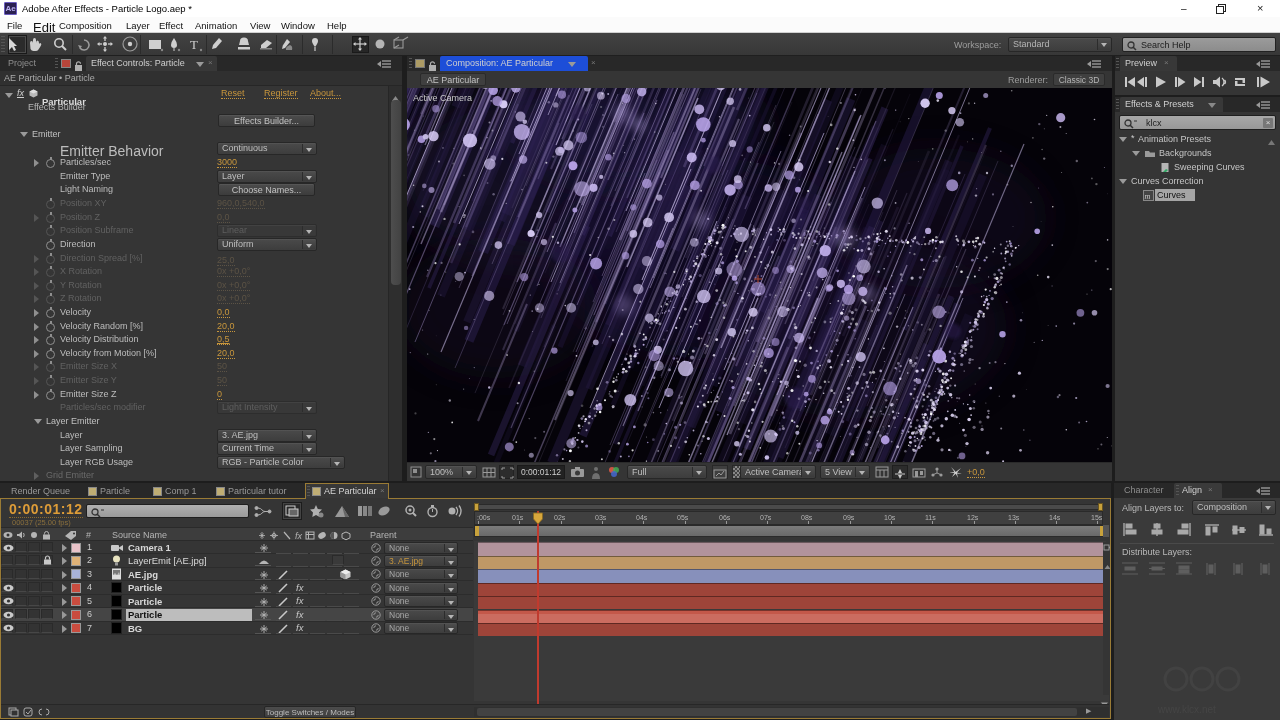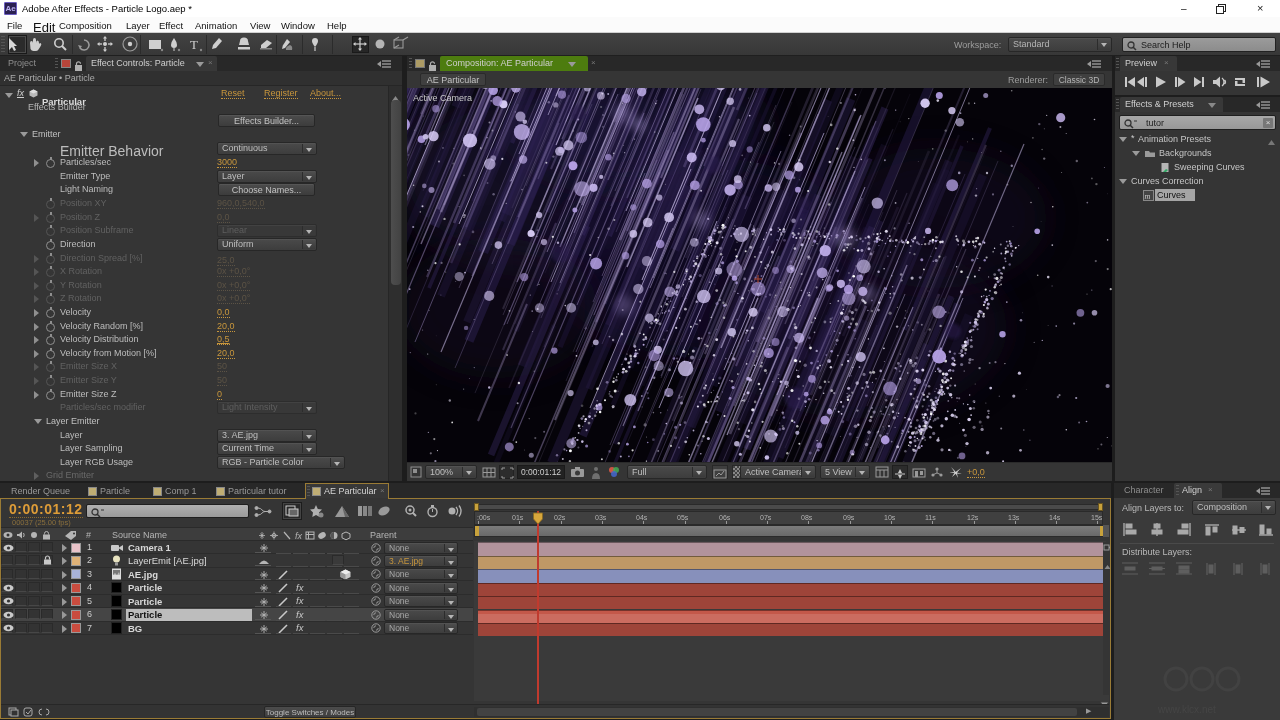--- a/index.html
+++ b/index.html
@@ -253,21 +253,21 @@
 </div>
 </div>
 <div class="ab" style="left:407px;top:56px;width:705px;height:425px;background:#353535">
 <div class="ab" style="left:0;top:0;width:705px;height:15px;background:#282828">
 <div class="ab" style="left:2px;top:2px;width:3px;height:11px;background:repeating-linear-gradient(#555 0 1px,transparent 1px 3px)"></div>
 <div class="ab" style="left:8px;top:3px;width:10px;height:9px;background:#ad9b64;border:1px solid #777"></div>
 <div class="ab" style="left:21px;top:2px;width:8px;height:10px"><svg width="9" height="11" viewBox="0 0 9 11">
           <rect x="1" y="4" width="7" height="6" fill="#b0b0b0"></rect>
           <path d="M2.5 4 v-1.2 a2 2 0 0 1 4 0" fill="none" stroke="#b0b0b0" stroke-width="1.2"></path>
         </svg></div>
-<div class="ab" style="left:33px;top:0;width:148px;height:15px;background:#4d7c0f;border-radius:2px 2px 0 0">
+<div class="ab" style="left:33px;top:0;width:148px;height:15px;background:#1d4ed8;border-radius:2px 2px 0 0">
 <div class="tx" style="left:6px;top:2px;font-size:9px;color:#cfcfcf">Composition: AE Particular</div>
 <div class="tri-d" style="left:128px;top:6px;border-top-color:#9a9a9a"></div>
       </div>
 <div class="tx" style="left:184px;top:2px;font-size:8px;color:#777">×</div>
 <svg class="ab" style="left:679px;top:3px" width="16" height="10" viewBox="0 0 16 10">
         <path d="M1 5 l4-3 v6Z" fill="#9a9a9a"></path>
         <g stroke="#9a9a9a" stroke-width="1.4">
           <line x1="6" y1="2" x2="15" y2="2"></line>
           <line x1="6" y1="5" x2="15" y2="5"></line>
           <line x1="6" y1="8" x2="15" y2="8"></line>
@@ -2420,21 +2420,21 @@
           <line x1="6" y1="8" x2="15" y2="8"></line>
         </g>
       </svg>
 </div>
 <div class="ab" style="left:4px;top:18px;width:157px;height:15px;background:linear-gradient(#a8a8a8,#989898);border:1px solid #1f1f1f;border-radius:2px">
 <svg class="ab" style="left:3px;top:2px" width="14" height="11" viewBox="0 0 14 11">
         <circle cx="5" cy="5" r="3" fill="none" stroke="#333" stroke-width="1.3"></circle>
         <line x1="7" y1="7" x2="10" y2="10" stroke="#333" stroke-width="1.5"></line>
         <path d="M11 3 h3" stroke="#333"></path>
       </svg>
-<div class="tx" style="left:26px;top:2px;font-size:9px;color:#222">tutor</div>
+<div class="tx" style="left:26px;top:2px;font-size:9px;color:#222">klcx</div>
 <div class="ab" style="right:2px;top:2px;width:10px;height:10px;background:#777;border-radius:1px;color:#ddd;font-size:8px;text-align:center;line-height:10px">×</div>
 </div>
 <div class="tri-d" style="left:4px;top:40px;border-top-color:#9a9a9a"></div>
 <div class="tx" style="left:16px;top:36px;font-size:9px;color:#cfcfcf">*</div>
 <div class="tx" style="left:23px;top:37px;font-size:9px;color:#c5c5c5">Animation Presets</div>
 <div class="tri-d" style="left:17px;top:54px;border-top-color:#9a9a9a"></div>
 <svg class="ab" style="left:29px;top:52px" width="12" height="9" viewBox="0 0 12 9">
       <path d="M1 2 h4 l1 1.5 h5 V8 H1Z" fill="#9a9a9a"></path>
     </svg>
 <div class="tx" style="left:44px;top:51px;font-size:9px;color:#c5c5c5">Backgrounds</div>

